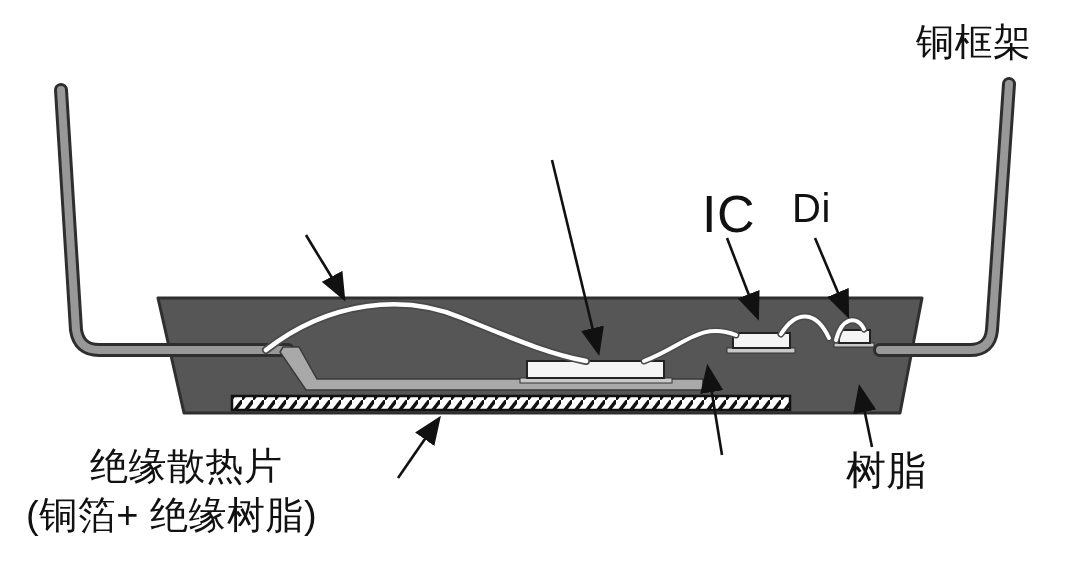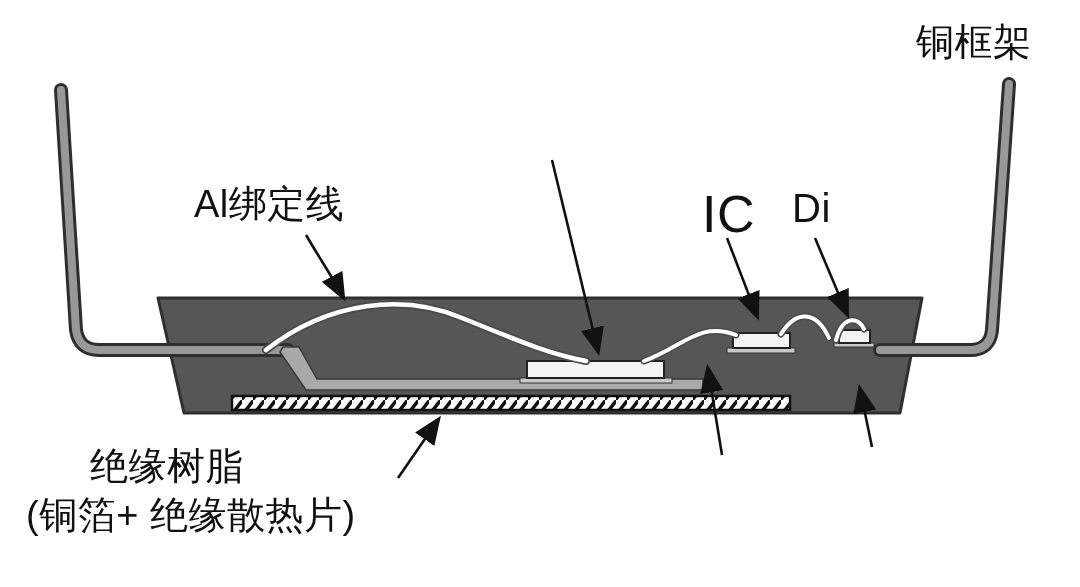--- a/index.html
+++ b/index.html
@@ -99,18 +99,18 @@
       <path d="M 306,235 C 322,262 334,280 343,297" marker-end="url(#arrowhead)"></path>
       <path d="M 727,238 L 757,316" marker-end="url(#arrowhead)"></path>
       <path d="M 815,238 L 847,314" marker-end="url(#arrowhead)"></path>
       <path d="M 398,478 L 438,420" marker-end="url(#arrowhead)"></path>
       <path d="M 722,455 L 708,369" marker-end="url(#arrowhead)"></path>
       <path d="M 872,447 L 860,389" marker-end="url(#arrowhead)"></path>
     </g>
   </svg>
 
   <div class="label lbl-copper-frame">铜框架</div>
-  <div class="label lbl-al-wire">Al绑定线</div>
   <div class="label lbl-ic">IC</div>
   <div class="label lbl-di">Di</div>
-  <div class="label lbl-heatsink-1">绝缘树脂</div>
-  <div class="label lbl-heatsink-2">(铜箔+ 绝缘散热片)</div>
+  <div class="label lbl-heatsink-1">绝缘散热片</div>
+  <div class="label lbl-heatsink-2">(铜箔+ 绝缘树脂)</div>
+  <div class="label lbl-resin">树脂</div>
 </div>
 
 </body></html>

